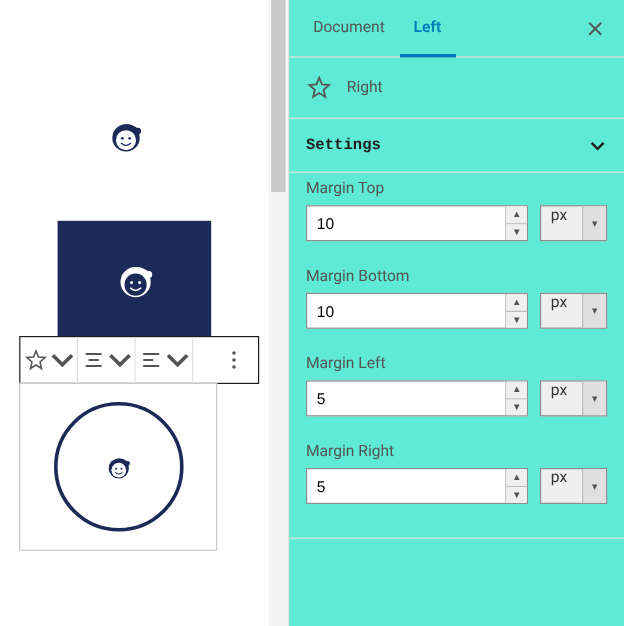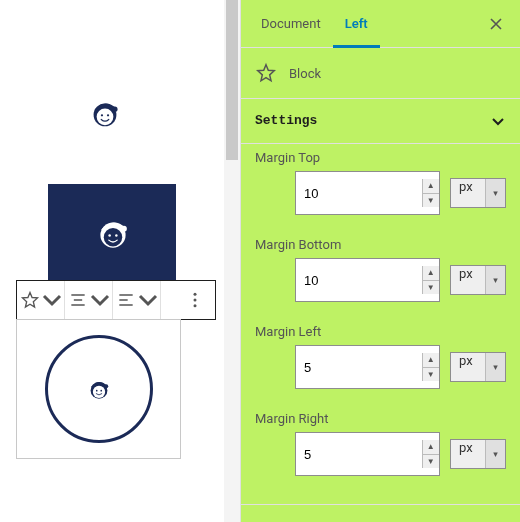--- a/index.html
+++ b/index.html
@@ -45,21 +45,21 @@
     display:flex; align-items:center; justify-content:center;
   }
   .circle {
     width:108px; height:108px; border:3px solid #1b2a57; border-radius:50%;
     display:flex; align-items:center; justify-content:center;
   }
   .circle .logo-small2 { width:28px; height:28px; }
 
   
   .sidebar {
-    flex:1; background:#bef264; border-left:1px solid #e0e0e0;
+    flex:1; background:#5eead4; border-left:1px solid #e0e0e0;
     display:flex; flex-direction:column;
   }
   .tabs {
     display:flex; align-items:center; height:48px;
     border-bottom:1px solid #e0e0e0; padding:0 8px;
   }
   .tab {
     padding:0 12px; height:48px; display:flex; align-items:center;
     color:#555; cursor:pointer; font-size:13px;
   }
@@ -82,22 +82,22 @@
   }
   .panel-header {
     display:flex; align-items:flex-start; justify-content:space-between;
     padding:14px 14px; font-weight:600; cursor:pointer;font-family:Liberation Mono, monospace;
   }
   .panel-body { padding:0 14px 6px 14px; }
   .field { margin:6px 0 22px 0; }
   .field-label { color:#555; font-size:13px; margin-bottom:6px; }
   .row { display:flex; gap:10px; align-items:center; }
   .spin {
-    flex:1; height:44px; border:1px solid #8d8d8d; background:#fff;
-    display:flex; align-items:center;margin-left:40px;
+    flex:1; height:30px; border:1px solid #8d8d8d; background:#fff;
+    display:flex; align-items:center;
   }
   .spin input {
     border:none; outline:none; padding:0 8px; font-size:13px;
     width:100%; background:transparent;
   }
   .spin .stepper {
     width:20px; height:28px; border-left:1px solid #bbb;
     display:flex; flex-direction:column;
   }
   .spin .stepper div {
@@ -214,21 +214,21 @@
       <svg width="16" height="16" viewBox="0 0 16 16">
         <path d="M3 3 L13 13 M13 3 L3 13" stroke="#555" stroke-width="1.6"></path>
       </svg>
     </div>
   </div>
 
   <div class="section-label">
     <svg viewBox="0 0 24 24">
         <use href="#star"></use>
       </svg>
-    <span>Block</span>
+    <span>Right</span>
   </div>
 
   <div class="panel">
     <div class="panel-header">
       <span>Settings</span>
       <svg class="chev" viewBox="0 0 16 16">
         <path d="M3 6 L8 11 L13 6" fill="none" stroke="#1e1e1e" stroke-width="2"></path>
       </svg>
     </div>
   </div>

